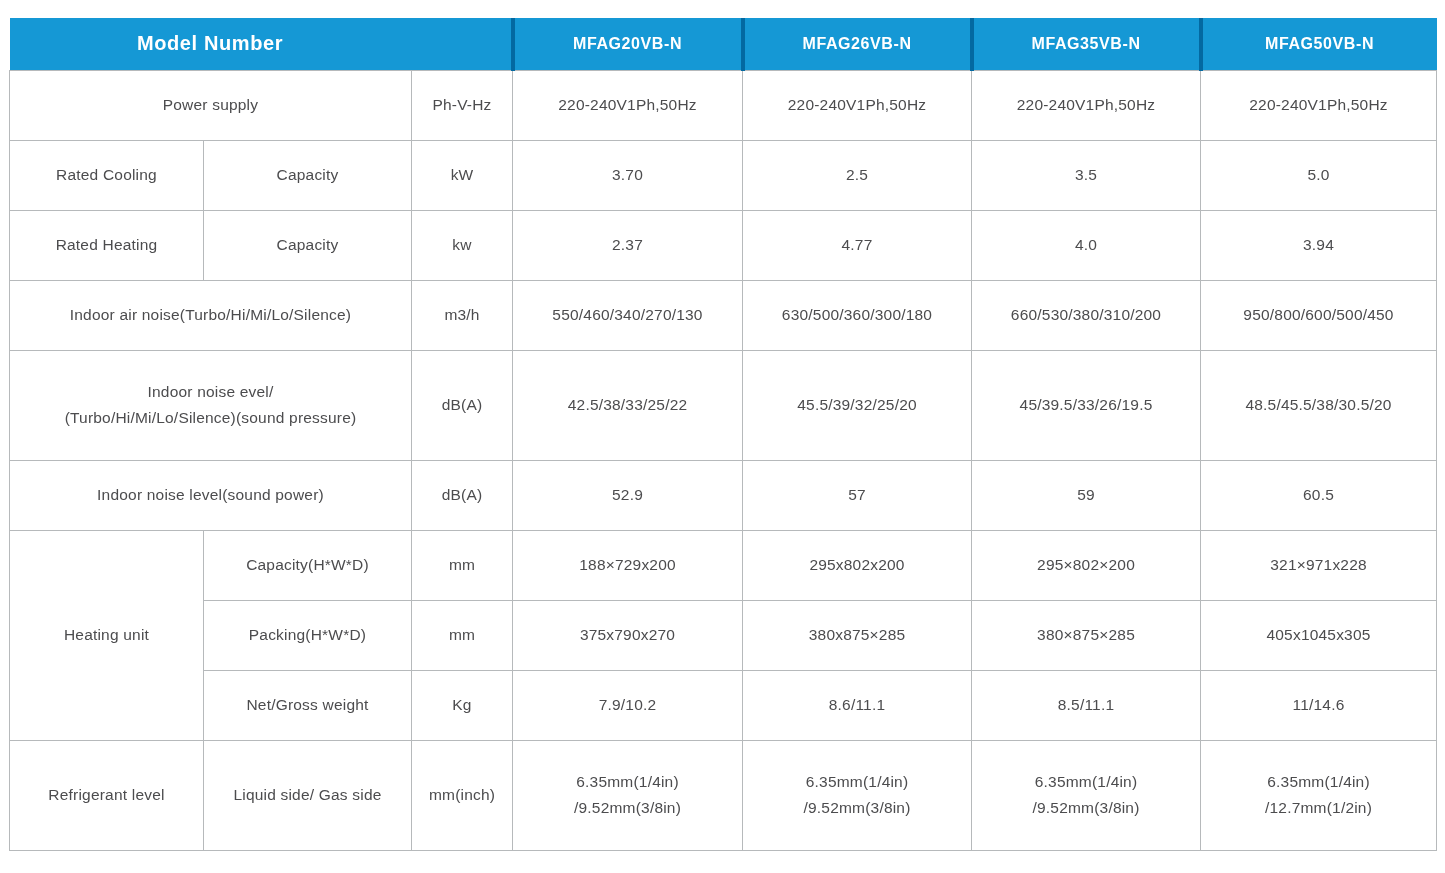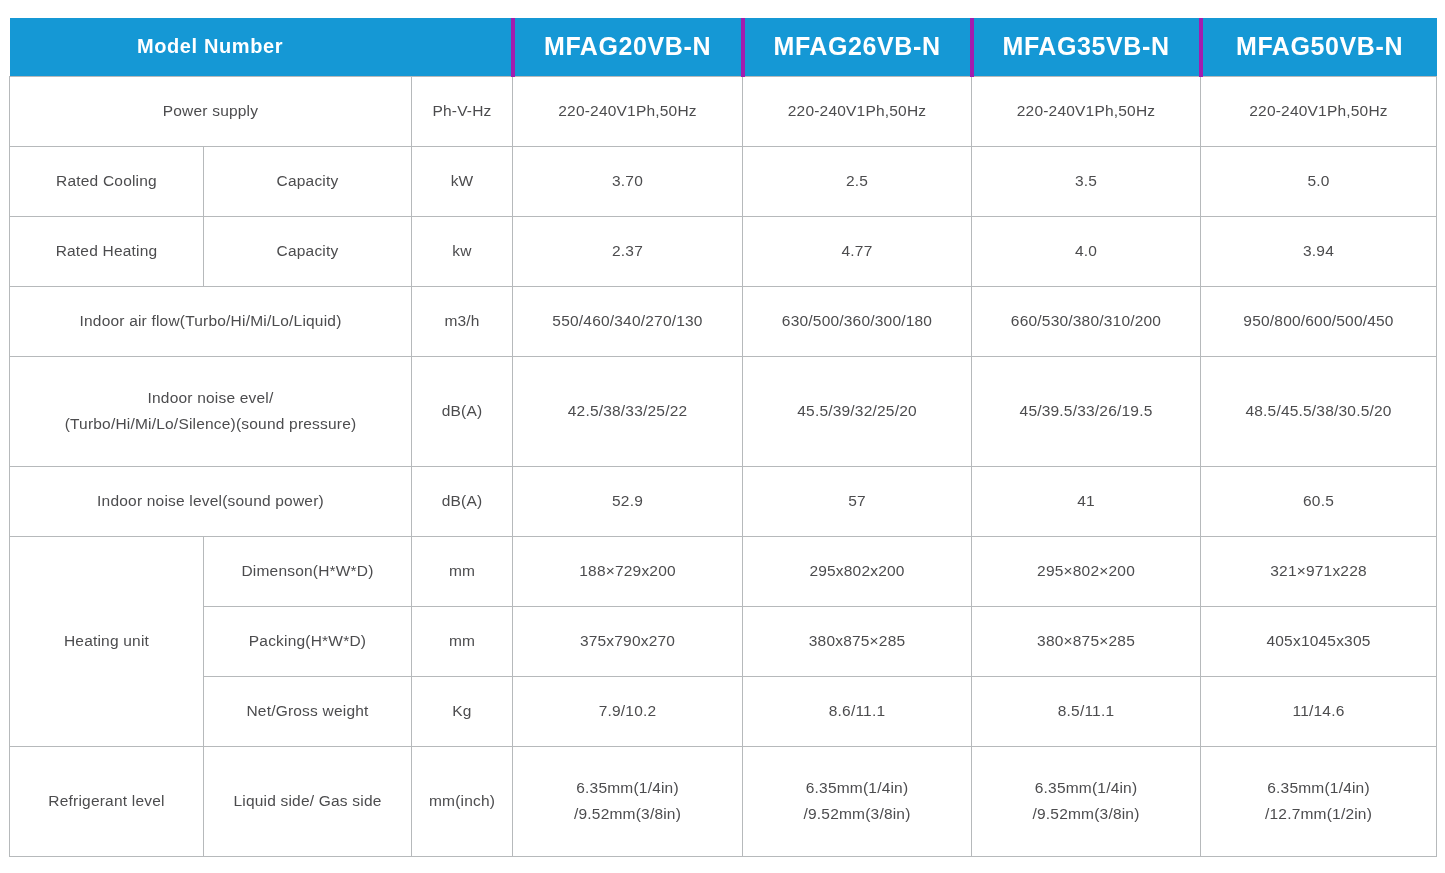--- a/index.html
+++ b/index.html
@@ -27,33 +27,33 @@
   col.c3{width:101px;}
   col.c4{width:230px;}
   col.c5{width:229px;}
   col.c6{width:229px;}
   col.c7{width:236px;}
 
   th{
     background:var(--header-bg);
     color:var(--header-text);
     font-weight:bold;
-    height:58px;
+    height:52px;
     border:none;
     text-align:center;
     vertical-align:middle;
     letter-spacing:0.6px;
   }
   th.th-model-label{
     font-size:20px;
     padding-right:101px; 
   }
   th.th-model{
-    font-size:25px;
-    border-left:4px solid #a21caf;
+    font-size:16px;
+    border-left:4px solid #0369a1;
   }
   td{
     border:1px solid var(--border);
     height:70px;
     text-align:center;
     vertical-align:middle;
     color:var(--body-text);
     font-size:15.5px;
     letter-spacing:0.2px;
     padding:2px 6px;
@@ -105,47 +105,47 @@
       <tr>
         <td>Rated Heating</td>
         <td>Capacity</td>
         <td>kw</td>
         <td>2.37</td>
         <td>4.77</td>
         <td>4.0</td>
         <td>3.94</td>
       </tr>
       <tr>
-        <td colspan="2">Indoor air flow(Turbo/Hi/Mi/Lo/Liquid)</td>
+        <td colspan="2">Indoor air noise(Turbo/Hi/Mi/Lo/Silence)</td>
         <td>m3/h</td>
         <td>550/460/340/270/130</td>
         <td>630/500/360/300/180</td>
         <td>660/530/380/310/200</td>
         <td>950/800/600/500/450</td>
       </tr>
       <tr class="tall">
         <td colspan="2" class="multiline">Indoor noise evel/
 (Turbo/Hi/Mi/Lo/Silence)(sound pressure)</td>
         <td>dB(A)</td>
         <td>42.5/38/33/25/22</td>
         <td>45.5/39/32/25/20</td>
         <td>45/39.5/33/26/19.5</td>
         <td>48.5/45.5/38/30.5/20</td>
       </tr>
       <tr>
         <td colspan="2">Indoor noise level(sound power)</td>
         <td>dB(A)</td>
         <td>52.9</td>
         <td>57</td>
-        <td>41</td>
+        <td>59</td>
         <td>60.5</td>
       </tr>
       <tr>
         <td rowspan="3">Heating unit</td>
-        <td>Dimenson(H*W*D)</td>
+        <td>Capacity(H*W*D)</td>
         <td>mm</td>
         <td>188×729x200</td>
         <td>295x802x200</td>
         <td>295×802×200</td>
         <td>321×971x228</td>
       </tr>
       <tr>
         <td>Packing(H*W*D)</td>
         <td>mm</td>
         <td>375x790x270</td>

